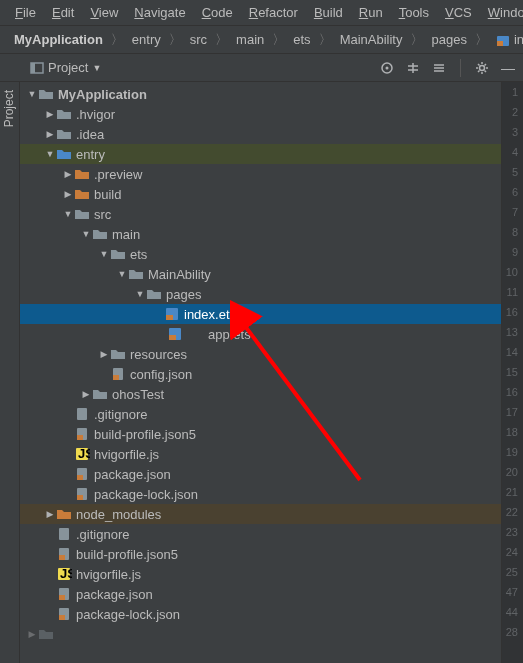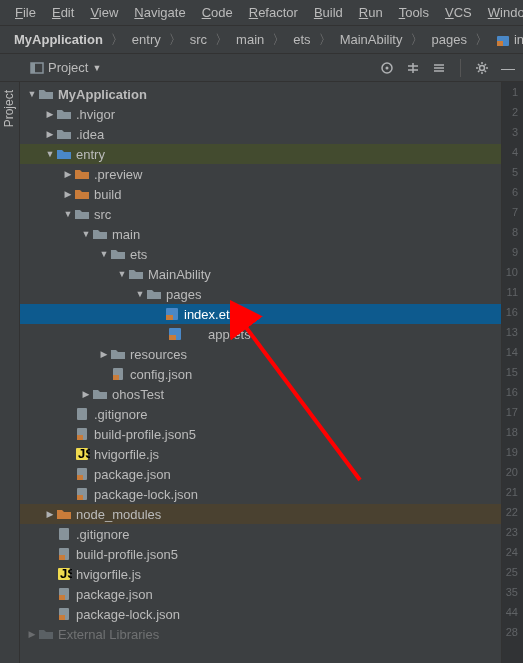--- a/index.html
+++ b/index.html
@@ -376,21 +376,20 @@
         </span>
         <span class="label">package-lock.json</span>
       </div>
       <div class="tree-row" style="padding-left: 6px; opacity: 0.4;">
         <span class="arrow">▶</span>
         <span class="icon">
           <svg width="16" height="16">
             <path d="M1 4h5l2 2h7v7H1z" fill="#87939a"></path>
           </svg>
         </span>
-        <span class="label">External Libraries</span>
       </div>
     </div>
 </div>
 
 <div class="gutter" id="gutter">
     <div class="gutter-num">1</div>
     <div class="gutter-num">2</div>
     <div class="gutter-num">3</div>
     <div class="gutter-num">4</div>
     <div class="gutter-num">5</div>
@@ -407,21 +406,21 @@
     <div class="gutter-num">16</div>
     <div class="gutter-num">17</div>
     <div class="gutter-num">18</div>
     <div class="gutter-num">19</div>
     <div class="gutter-num">20</div>
     <div class="gutter-num">21</div>
     <div class="gutter-num">22</div>
     <div class="gutter-num">23</div>
     <div class="gutter-num">24</div>
     <div class="gutter-num">25</div>
-    <div class="gutter-num">35</div>
+    <div class="gutter-num">47</div>
     <div class="gutter-num">44</div>
     <div class="gutter-num">28</div>
   </div>
 
 <svg class="arrow-annot" style="left:230px;top:300px" width="150" height="200">
   <defs>
       <marker id="ah" markerWidth="10" markerHeight="10" refX="2" refY="5" orient="auto">
         <polygon points="0,0 10,5 0,10" fill="#ff0000"></polygon>
       </marker>
     </defs>

